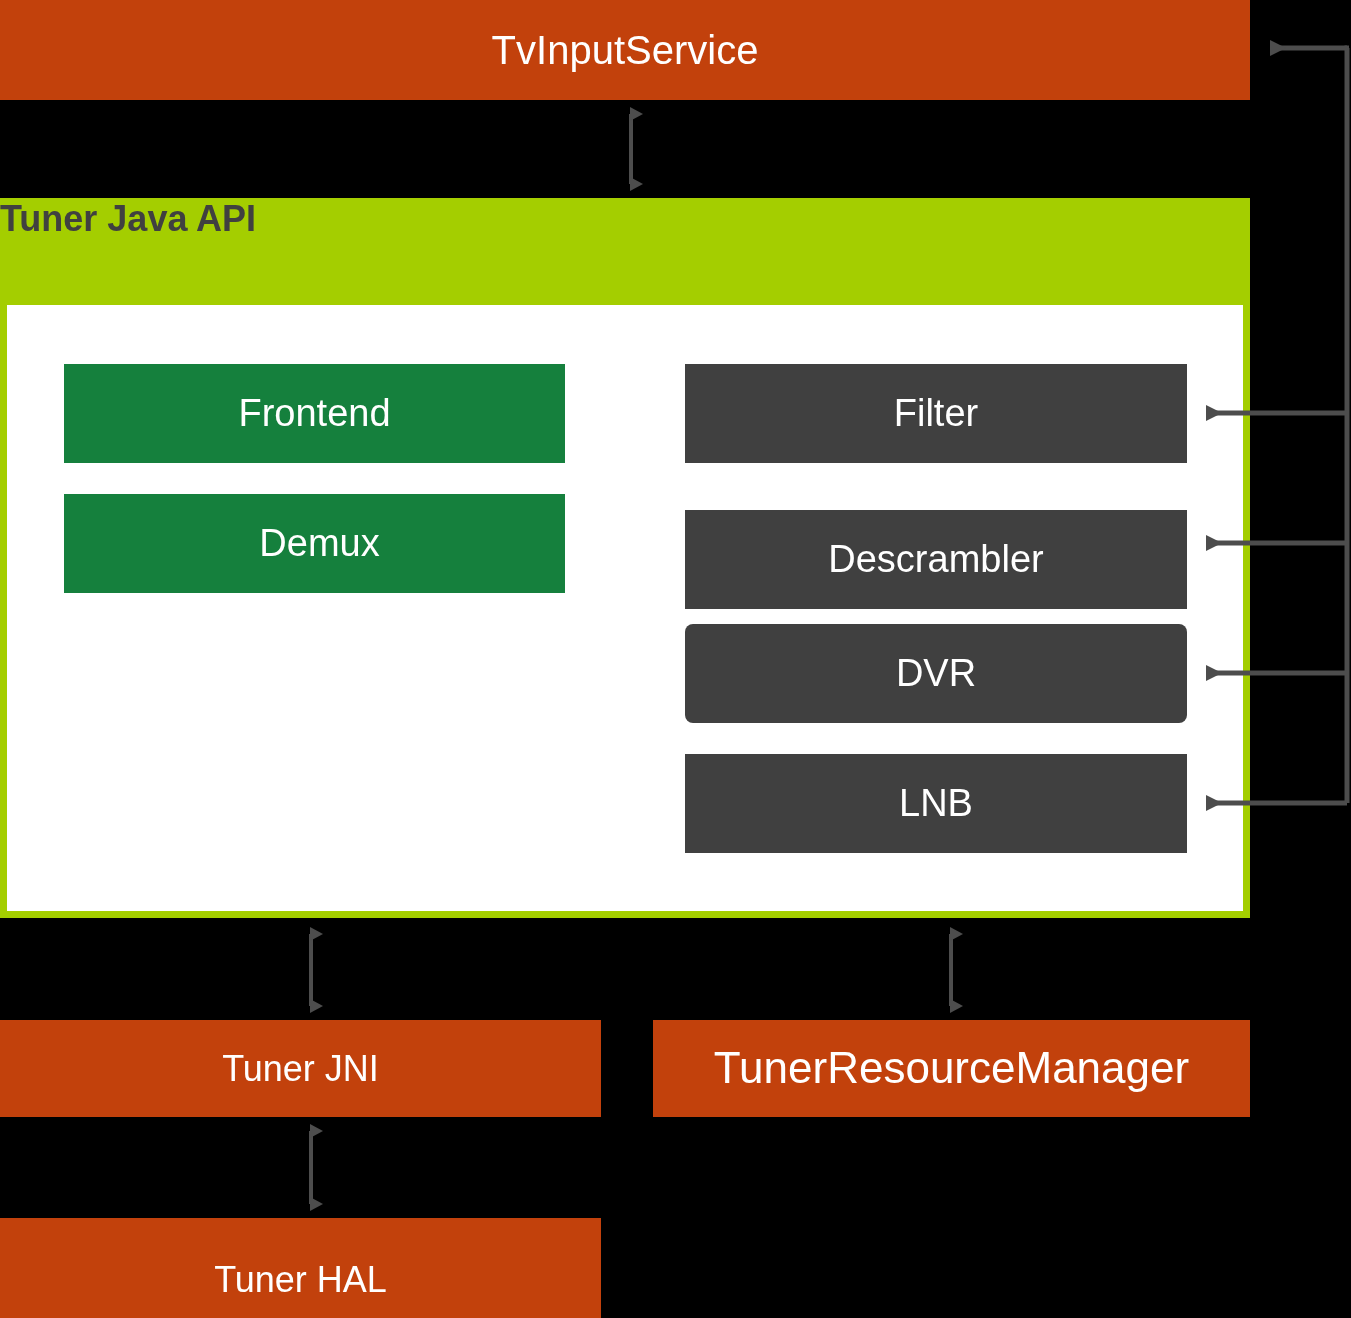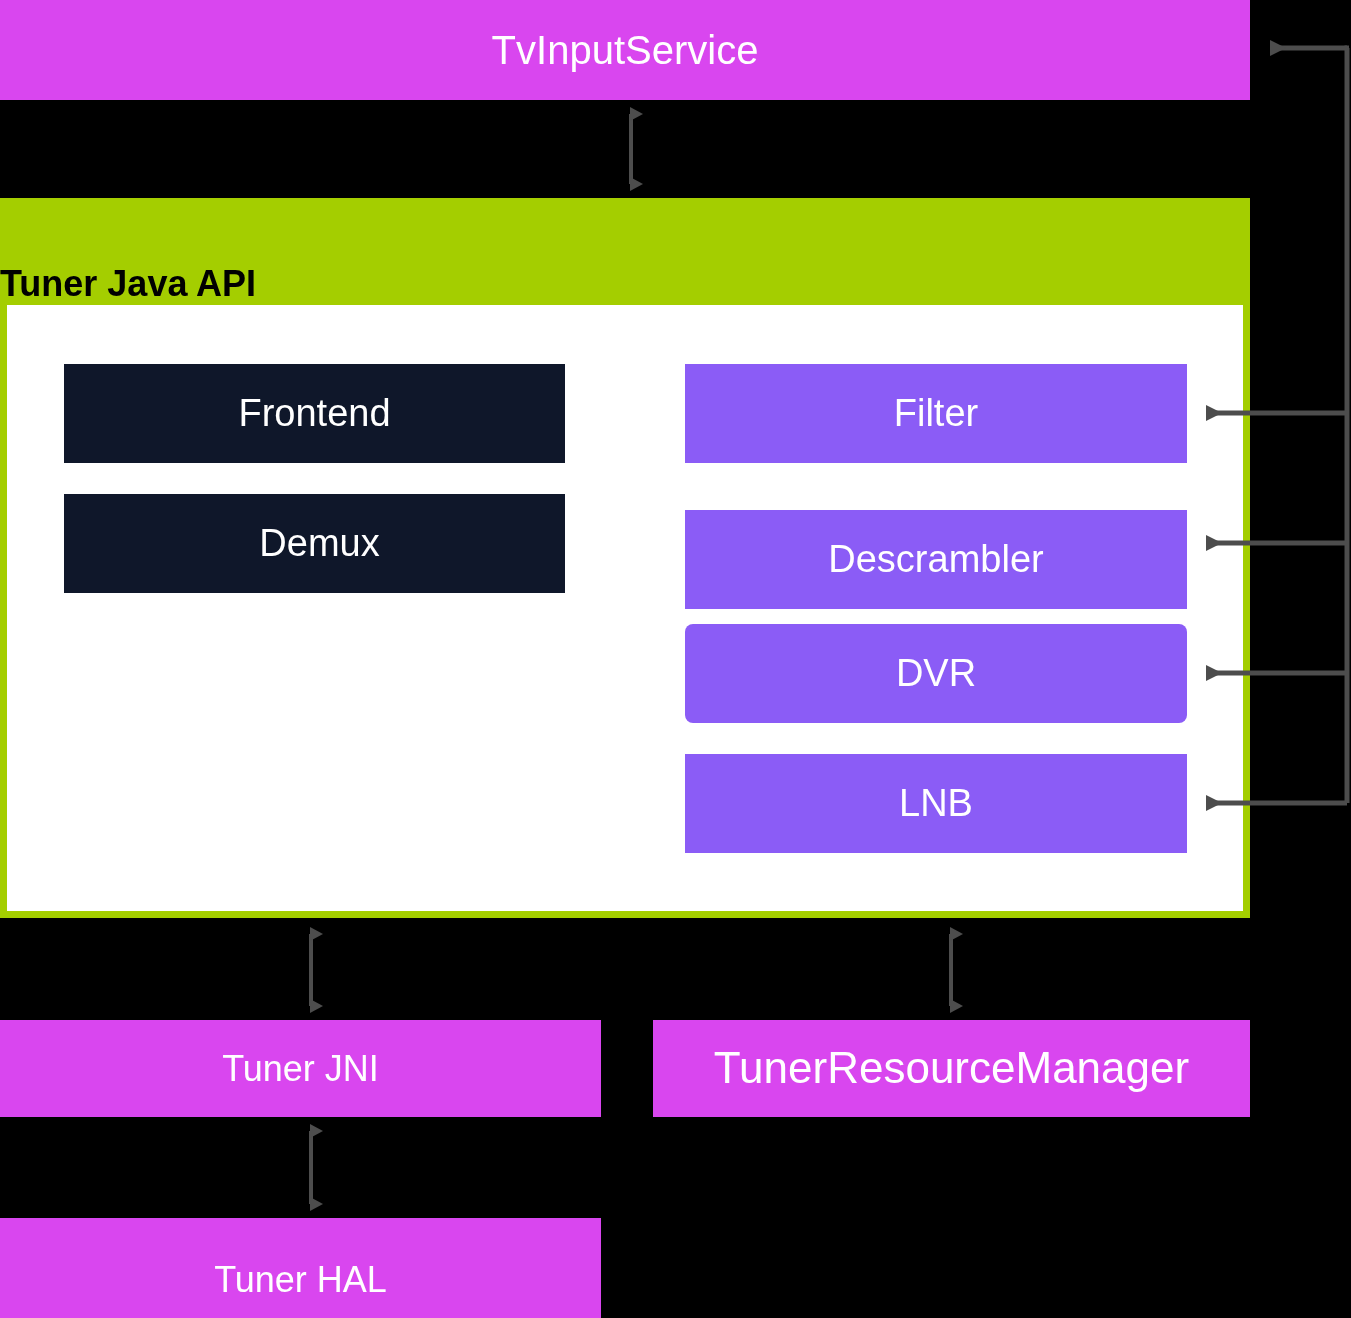--- a/index.html
+++ b/index.html
@@ -26,21 +26,21 @@
     text-align: center;
     line-height: 1.1;
   }
   .box-label {
     display: block;
     width: 100%;
   }
 
   
   .orange {
-    background: #d946ef;
+    background: #c2410c;
     color: #FFFFFF;
   }
   #tv-input-service {
     left: 0px;
     top: 0px;
     width: 1250px;
     height: 100px;
     font-size: 40px;
   }
   #tuner-jni {
@@ -75,43 +75,43 @@
     background: #A4CE00;
     box-sizing: border-box;
   }
   #tuner-java-api-header {
     position: absolute;
     left: 0px;
     top: 0px;
     width: 1250px;
     height: 107px;
     display: flex;
-    align-items: flex-end;
+    align-items: flex-start;
     justify-content: center;
-    color: #000000;
+    color: #404040;
     font-size: 36px;
     font-weight: bold;
   }
   #tuner-java-api-body {
     position: absolute;
     left: 7px;
     top: 107px;
     width: 1236px;
     height: 606px;
     background: #FFFFFF;
   }
 
   
   .purple {
-    background: #0f172a;
+    background: #15803d;
     color: #FFFFFF;
     font-size: 38px;
   }
   .blue {
-    background: #8b5cf6;
+    background: #404040;
     color: #FFFFFF;
     font-size: 38px;
   }
   #frontend  { left: 64px;  top: 364px; width: 501px; height: 99px; }
   #demux     { left: 64px;  top: 494px; width: 501px; height: 99px; padding-left: 10px; }
   #filter    { left: 685px; top: 364px; width: 502px; height: 99px; }
   #descrambler { left: 685px; top: 494px; width: 502px; height: 99px; margin-top: 16px; }
   #dvr       { left: 685px; top: 624px; width: 502px; height: 99px; border-radius: 8px; }
   #lnb       { left: 685px; top: 754px; width: 502px; height: 99px; }
 

